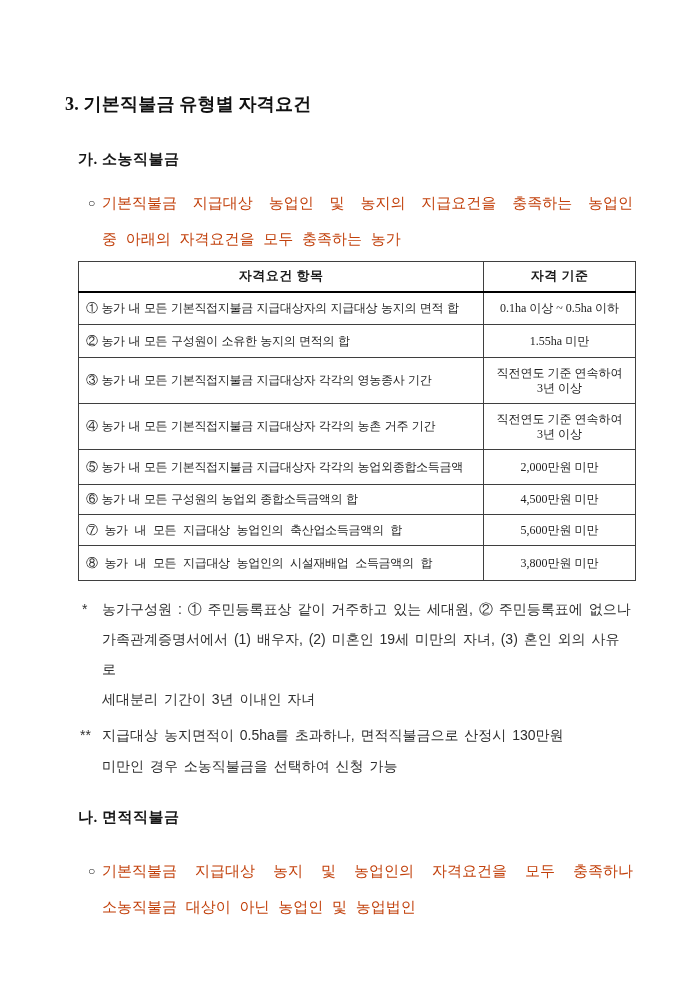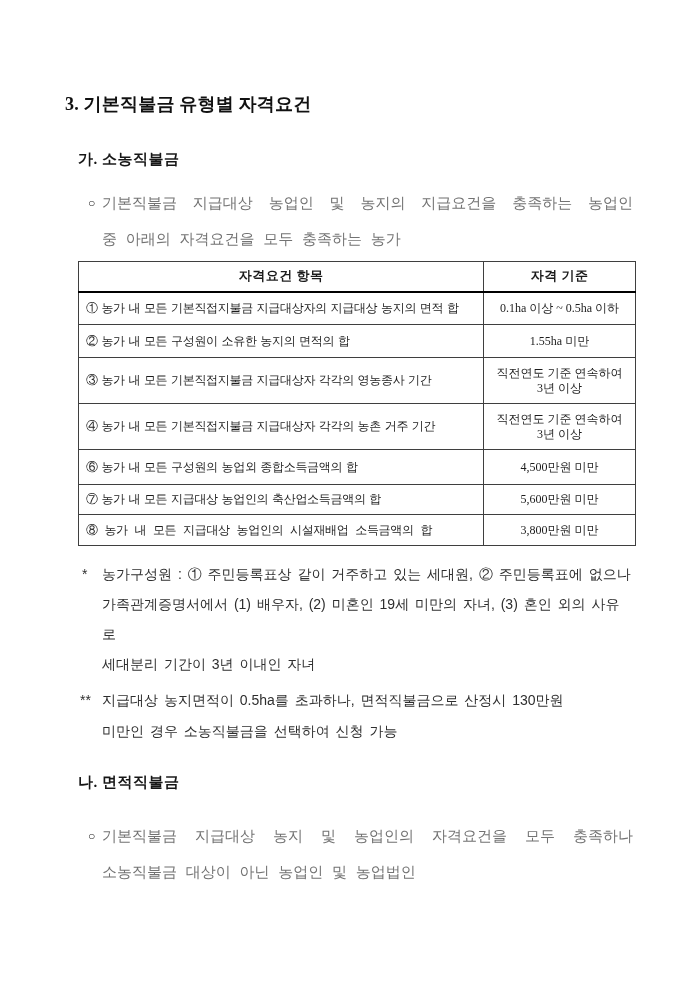--- a/index.html
+++ b/index.html
@@ -30,21 +30,21 @@
     display: flex; align-items: flex-start;
     margin: 16px 0 0 23px;
   }
   .bullet .marker {
     width: 14px; flex: 0 0 14px;
     font-size: 12px; line-height: 36px; color: #1c1c1c;
   }
   .bullet .btext { width: 531px; }
   .bullet .line {
     display: block; font-size: 15px; line-height: 36px;
-    color: #737373; word-spacing: 5px;
+    color: #c2410c; word-spacing: 5px;
   }
   .line.fill { text-align: justify; text-align-last: justify; }
   .bullet.second { margin-top: 26px; }
 
   table.qual-table {
     margin: 4px 0 0 13px;
     width: 557px;
     border-collapse: collapse;
     table-layout: fixed;
     font-family: "Liberation Serif", serif;
@@ -143,20 +143,24 @@
         <td class="item-cell">③ 농가 내 모든 기본직접지불금 지급대상자 각각의 영농종사 기간</td>
         <td class="criteria-cell">직전연도 기준 연속하여
 3년 이상</td>
       </tr>
       <tr>
         <td class="item-cell">④ 농가 내 모든 기본직접지불금 지급대상자 각각의 농촌 거주 기간</td>
         <td class="criteria-cell">직전연도 기준 연속하여
 3년 이상</td>
       </tr>
       <tr>
+        <td class="item-cell">⑤ 농가 내 모든 기본직접지불금 지급대상자 각각의 농업외종합소득금액</td>
+        <td class="criteria-cell">2,000만원 미만</td>
+      </tr>
+      <tr>
         <td class="item-cell">⑥ 농가 내 모든 구성원의 농업외 종합소득금액의 합</td>
         <td class="criteria-cell">4,500만원 미만</td>
       </tr>
       <tr>
         <td class="item-cell">⑦ 농가 내 모든 지급대상 농업인의 축산업소득금액의 합</td>
         <td class="criteria-cell">5,600만원 미만</td>
       </tr>
       <tr>
         <td class="item-cell">⑧ 농가 내 모든 지급대상 농업인의 시설재배업 소득금액의 합</td>
         <td class="criteria-cell">3,800만원 미만</td>

